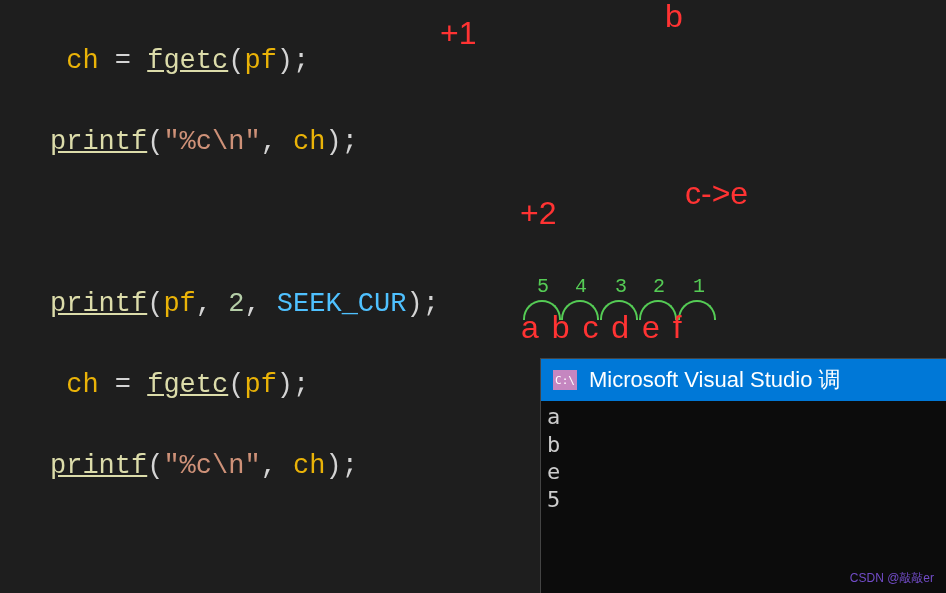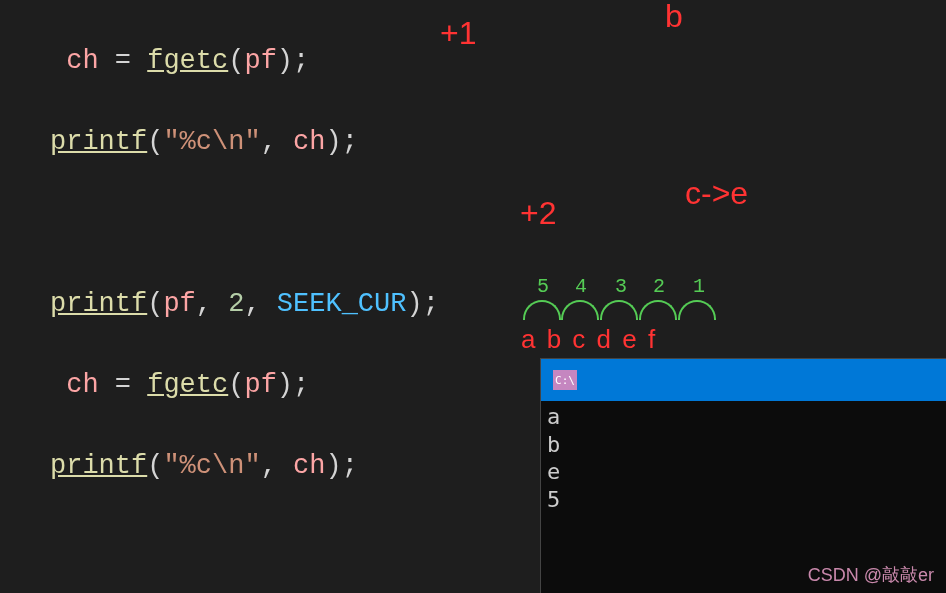--- a/index.html
+++ b/index.html
@@ -20,21 +20,21 @@
     padding-left: 50px;
     font-size: 27px;
     line-height: 1.5;
     color: #d4d4d4;
     white-space: pre;
   }
   .code-line { display: block; }
   .c-default { color: #d4d4d4; }
   .c-func { color: #dcdcaa; text-decoration: underline; }
   .c-paren { color: #d4d4d4; }
-  .c-var { color: #fca5a5; }
+  .c-var { color: #eab308; }
   .c-string { color: #ce9178; }
   .c-num { color: #b5cea8; }
   .c-macro2 { color: #4fc1ff; margin-top: 18px; }
   .annotation {
     position: absolute;
     font-size: 32px;
     font-family: Arial, sans-serif;
     color: #ff3333;
     font-weight: normal;
   }
@@ -87,22 +87,22 @@
     padding: 2px 6px;
     color: #cccccc;
     font-family: 'NSimSun', 'SimSun', Consolas, monospace;
     font-size: 22px;
     line-height: 1.25;
   }
   .watermark {
     position: absolute;
     bottom: 6px;
     right: 12px;
-    color: #f9a8d4;
-    font-size: 18px;
+    color: #8b5cf6;
+    font-size: 12px;
     font-family: Arial, sans-serif;
     opacity: 0.8;
   }
 </style>
 </head>
 <body>
 
 <div class="code-area">
 <span class="code-line"><span class="c-default"> </span><span class="c-var">ch</span><span class="c-default"> = </span><span class="c-func">fgetc</span><span class="c-paren">(</span><span class="c-var">pf</span><span class="c-paren">);</span></span>
 <span class="code-line"><span class="c-func">printf</span><span class="c-paren">(</span><span class="c-string">"%c\n"</span><span class="c-default">, </span><span class="c-var">ch</span><span class="c-paren">);</span></span>
@@ -129,25 +129,26 @@
 <div class="arc-numbers" style="top:275px; left:615px;">3</div>
 <div class="arc-numbers" style="top:275px; left:653px;">2</div>
 <div class="arc-numbers" style="top:275px; left:693px;">1</div>
 
 <div class="arc" style="top:300px; left:523px;"></div>
 <div class="arc" style="top:300px; left:561px;"></div>
 <div class="arc" style="top:300px; left:600px;"></div>
 <div class="arc" style="top:300px; left:639px;"></div>
 <div class="arc" style="top:300px; left:678px;"></div>
 
-<div class="annotation" style="top:324px; left:521px; font-size:26px; letter-spacing:2px;">a b c d e f</div>
+<div class="annotation" style="top:309px; left:521px; font-size:32px; letter-spacing:2px;">a b c d e f</div>
 
 <div class="console-window">
   <div class="console-titlebar">
     <div class="console-icon">C:\</div>
+    <span>Microsoft Visual Studio 调</span>
   </div>
   <div class="console-body">
     <div>a</div>
     <div>b</div>
     <div>e</div>
     <div>5</div>
   </div>
 </div>
 
 <div class="watermark">CSDN @敲敲er</div>

